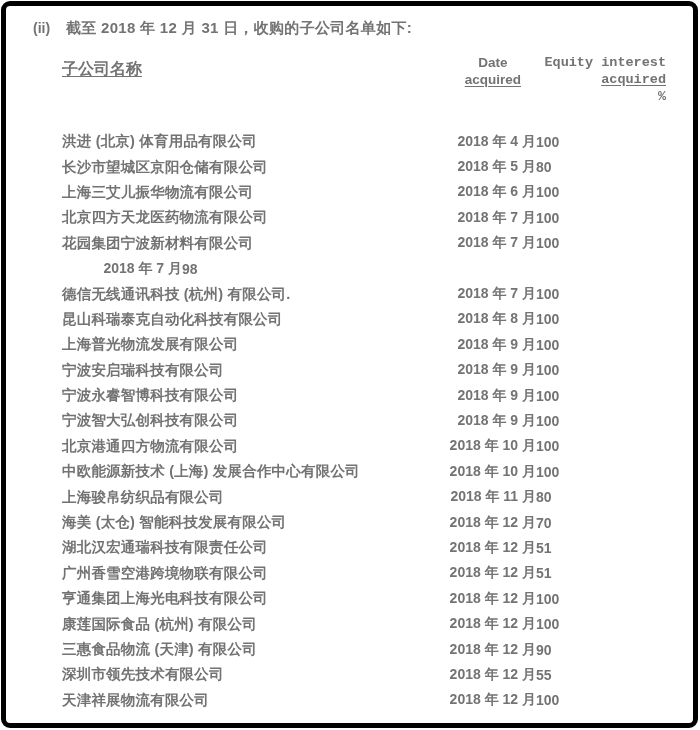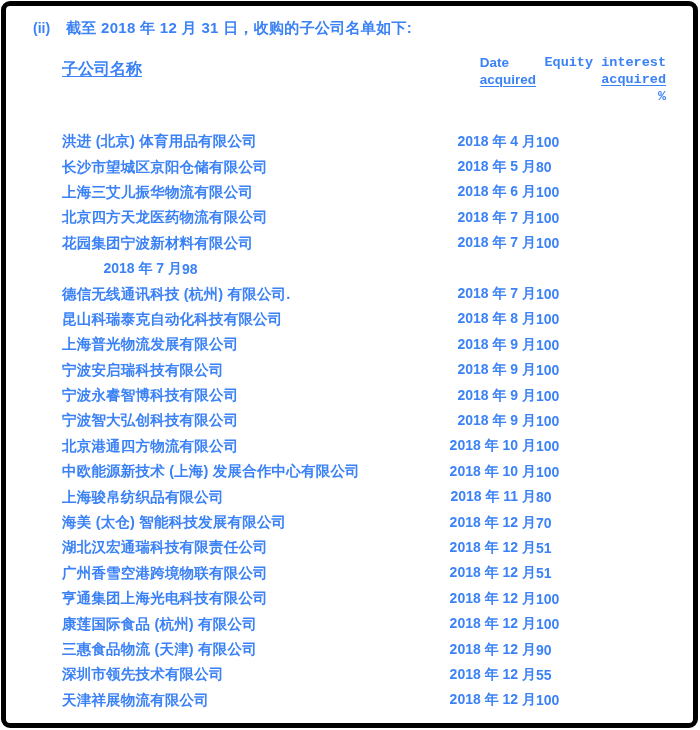--- a/index.html
+++ b/index.html
@@ -14,21 +14,21 @@
     position: absolute;
     top: 1px;
     left: 1px;
     width: 697px;
     height: 727px;
     box-sizing: border-box;
     border: 5px solid #000000;
     border-radius: 9px;
     background: #ffffff;
     font-family: "Liberation Sans", "DejaVu Sans", sans-serif;
-    color: #3b82f6;
+    color: #737373;
     font-weight: 700;
     -webkit-font-smoothing: antialiased;
   }
   .intro {
     position: absolute;
     top: 12px;
     left: 27px;
     right: 20px;
     display: flex;
     font-size: 15px;
@@ -52,22 +52,22 @@
   }
   .th-company {
     position: absolute;
     top: 5px;
     left: 0;
     font-size: 16px;
   }
   .th-date {
     position: absolute;
     top: 0;
-    right: 130px;
-    text-align: left;
+    right: 145px;
+    text-align: center;
     line-height: 17px;
   }
   .th-equity {
     position: absolute;
     top: 0;
     right: 0;
     text-align: right;
     line-height: 17px;
     font-family: Liberation Mono, monospace;
   }

